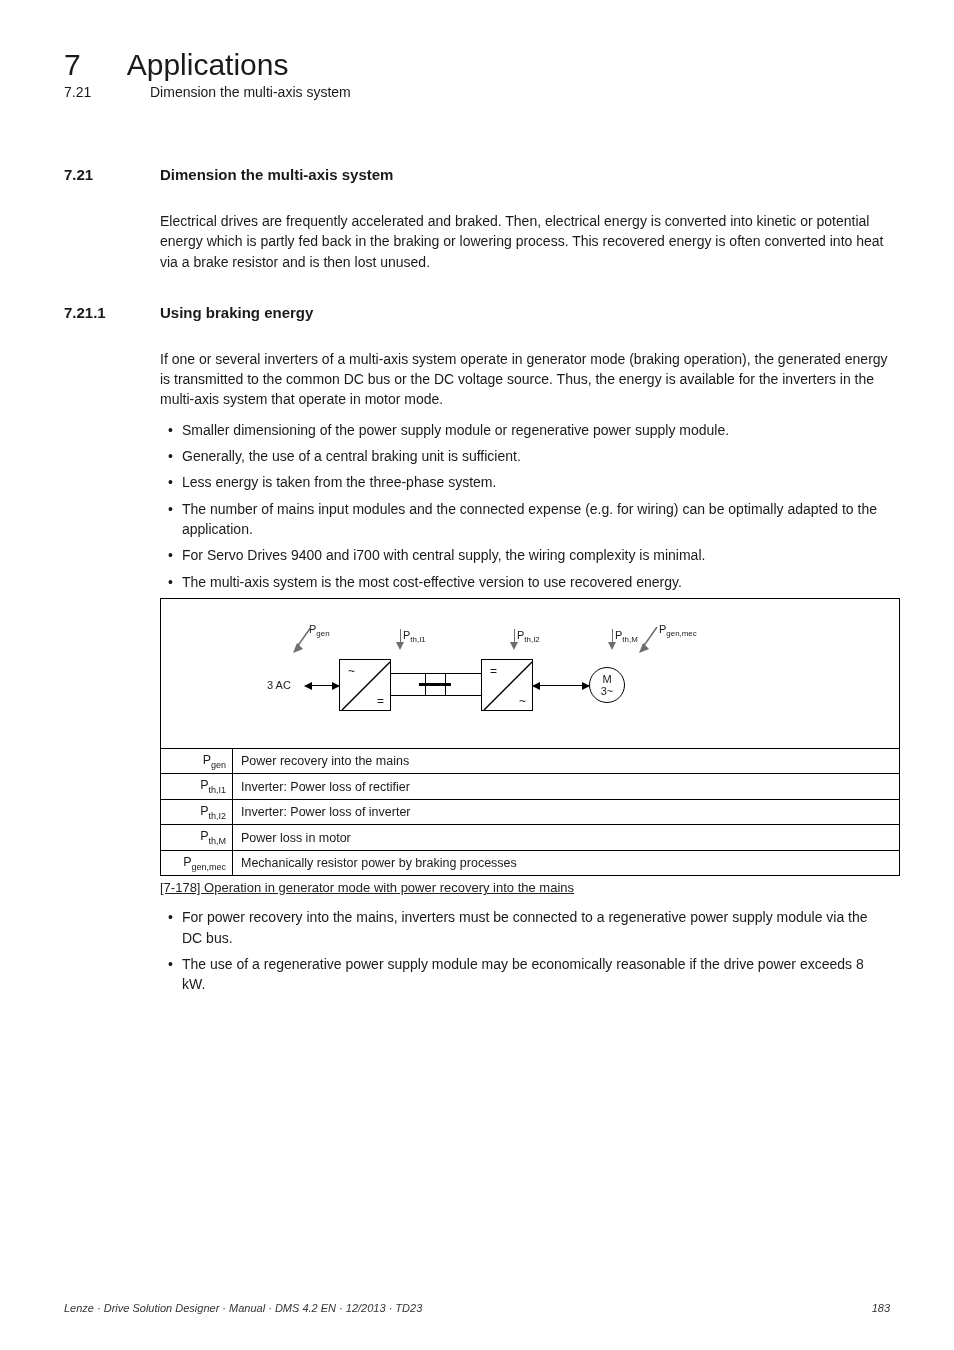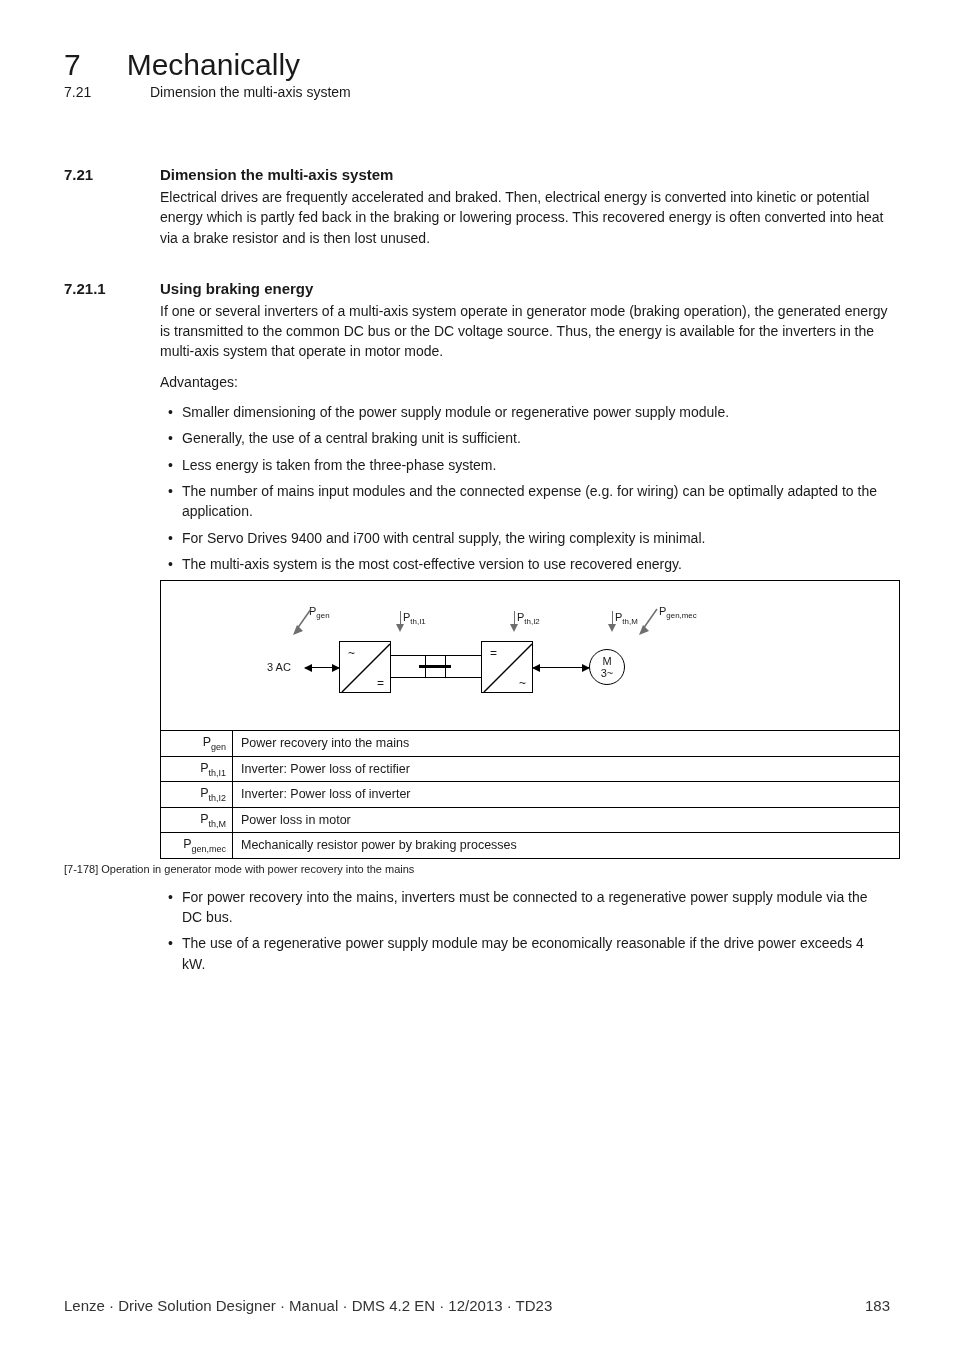--- a/index.html
+++ b/index.html
@@ -7,34 +7,34 @@
   .page { padding: 48px 64px 40px 64px; position: relative; height: 100%; }
   .hdr-row { display: flex; align-items: baseline; gap: 46px; }
   .hdr-num { font-size: 30px; font-weight: 400; }
   .hdr-title { font-size: 30px; font-weight: 400; }
   .hdr-sub { display: flex; align-items: baseline; gap: 46px; margin-top: 2px; font-size: 14px; }
   .hdr-sub .sn { min-width: 40px; }
   .dashes { margin-top: 18px; font-family: monospace; letter-spacing: 1.5px; font-size: 14px; white-space: nowrap; overflow: hidden; }
   .sec-row { display: flex; align-items: baseline; margin-top: 32px; }
   .sec-num { width: 96px; font-size: 15px; font-weight: 700; }
   .sec-title { font-size: 15px; font-weight: 700; }
-  .body-col { margin-left: 96px; margin-top: 4px; font-size: 14px; line-height: 1.45; }
+  .body-col { margin-left: 96px; margin-top: 28px; font-size: 14px; line-height: 1.45; }
   .body-col p { margin-bottom: 10px; }
   .bullets { margin-top: 6px; }
   .bullets .bi { display: flex; margin-bottom: 6px; }
   .bullets .dot { width: 22px; flex: none; text-align: left; padding-left: 8px; }
   .bullets .txt { flex: 1; }
   .subhead { font-weight: 700; font-size: 14px; margin-top: 14px; margin-bottom: 10px; margin-left: 96px; }
   .fig-container { margin-left: 96px; width: 740px; }
   .fig-table { border-collapse: collapse; width: 100%; font-size: 12.5px; }
   .fig-table td { border: 1px solid #000; padding: 4px 8px; vertical-align: middle; }
   .fig-diagram-cell { height: 150px; padding: 8px !important; }
   .sym-col { width: 72px; text-align: right; padding-right: 6px !important; }
-  .cap { font-size: 11px; margin-top: 4px; color: #222; }
-  .footer { position: absolute; bottom: 36px; left: 64px; right: 64px; display: flex; justify-content: space-between; font-size: 15px; color: #333; }
+  .cap { font-size: 13px; margin-left: 96px; margin-top: 4px; color: #222; text-decoration: underline; }
+  .footer { position: absolute; bottom: 36px; left: 64px; right: 64px; display: flex; justify-content: space-between; font-size: 11px; color: #333; font-style: italic; }
   sub { font-size: 0.72em; }
   
   .diagram { position: relative; width: 100%; height: 100%; }
   .box { position: absolute; border: 1.5px solid #000; background: #fff; }
   .arrow { position: absolute; border-top: 1.5px solid #000; }
   .arrow.bidi::before, .arrow.bidi::after, .arrow.fwd::after {
     content:""; position:absolute; width:0; height:0; top:-4px;
     border-top:4px solid transparent; border-bottom:4px solid transparent;
   }
   .arrow.bidi::before { left:-1px; border-right:8px solid #000; }
@@ -48,21 +48,21 @@
   .dcbus .bar { position:absolute; height:0; border-top:1.5px solid #000; }
   .dcbus .leg { position:absolute; width:0; border-left:1.5px solid #000; }
 </style>
 </head>
 <body>
 
 <div class="page">
 
   <div class="hdr-row">
     <div class="hdr-num">7</div>
-    <div class="hdr-title">Mechanically</div>
+    <div class="hdr-title">Applications</div>
   </div>
   <div class="hdr-sub">
     <div class="sn">7.21</div>
     <div>Dimension the multi-axis system</div>
   </div>
 
   <div class="dashes">_ _ _ _ _ _ _ _ _ _ _ _ _ _ _ _ _ _ _ _ _ _ _ _ _ _ _ _ _ _ _ _ _ _ _ _ _ _ _ _ _ _ _ _ _ _ _ _ _ _ _ _ _ _ _ _ _ _ _ _ _ _ _ _</div>
 
   <div class="sec-row">
     <div class="sec-num">7.21</div>
@@ -71,21 +71,20 @@
   <div class="body-col">
     <p>Electrical drives are frequently accelerated and braked. Then, electrical energy is converted into kinetic or potential energy which is partly fed back in the braking or lowering process. This recovered energy is often converted into heat via a brake resistor and is then lost unused.</p>
   </div>
 
   <div class="sec-row">
     <div class="sec-num">7.21.1</div>
     <div class="sec-title">Using braking energy</div>
   </div>
   <div class="body-col">
     <p>If one or several inverters of a multi-axis system operate in generator mode (braking operation), the generated energy is transmitted to the common DC bus or the DC voltage source. Thus, the energy is available for the inverters in the multi-axis system that operate in motor mode.</p>
-    <p>Advantages:</p>
     <div class="bullets">
       <div class="bi">
           <div class="dot">•</div>
           <div class="txt">Smaller dimensioning of the power supply module or regenerative power supply module.</div>
         </div>
       <div class="bi">
           <div class="dot">•</div>
           <div class="txt">Generally, the use of a central braking unit is sufficient.</div>
         </div>
       <div class="bi">
@@ -208,21 +207,21 @@
   <div class="cap">[7-178] Operation in generator mode with power recovery into the mains</div>
 
   <div class="body-col" style="margin-top:12px;">
     <div class="bullets">
       <div class="bi">
           <div class="dot">•</div>
           <div class="txt">For power recovery into the mains, inverters must be connected to a regenerative power supply module via the DC bus.</div>
         </div>
       <div class="bi">
           <div class="dot">•</div>
-          <div class="txt">The use of a regenerative power supply module may be economically reasonable if the drive power exceeds 4 kW.</div>
+          <div class="txt">The use of a regenerative power supply module may be economically reasonable if the drive power exceeds 8 kW.</div>
         </div>
     </div>
   </div>
 
   <div class="footer">
     <div>Lenze · Drive Solution Designer · Manual · DMS 4.2 EN · 12/2013 · TD23</div>
     <div>183</div>
   </div>
 
 </div>

